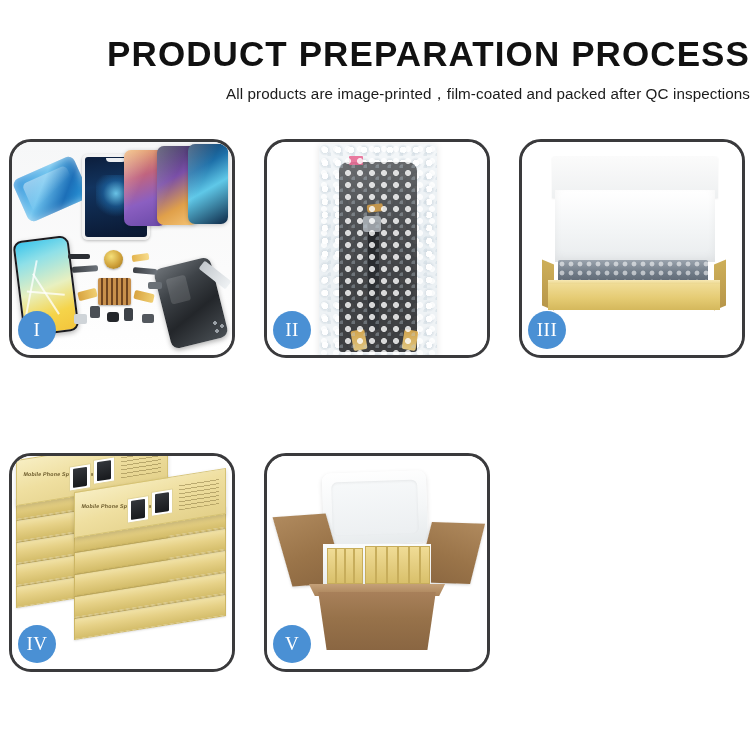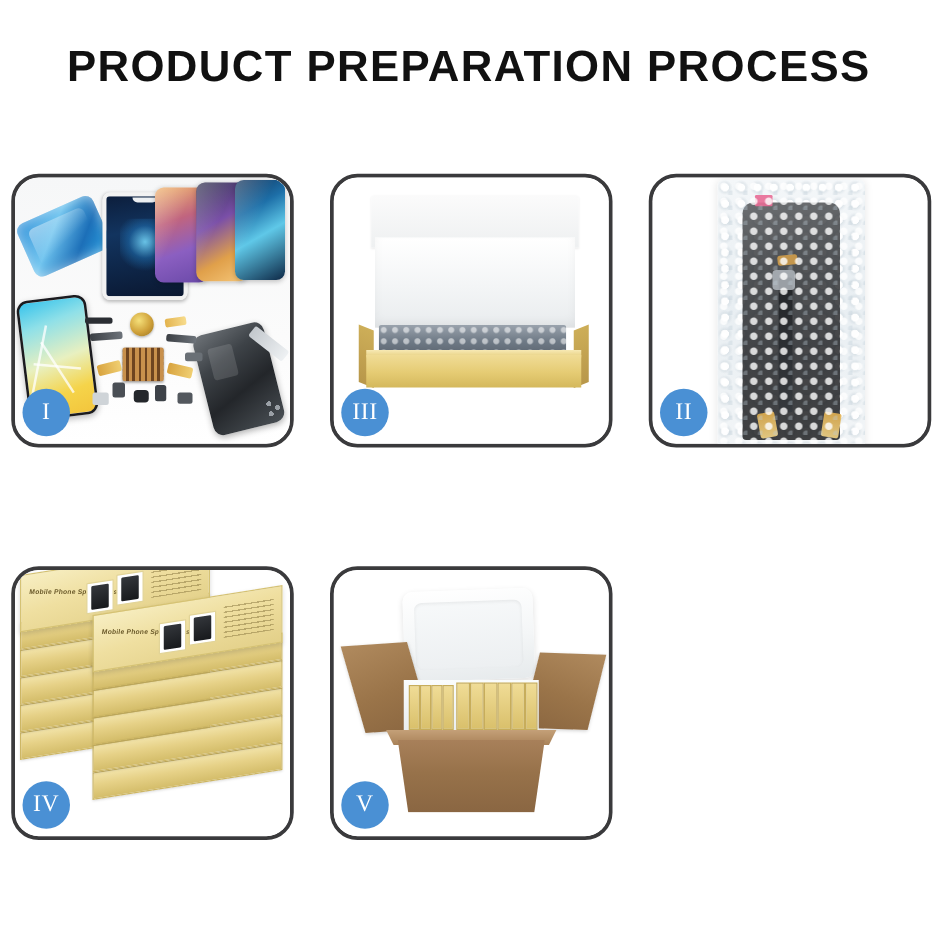--- a/index.html
+++ b/index.html
@@ -21,21 +21,21 @@
     height: 750px;
     background: #ffffff;
   }
 
   
   .header {
     position: absolute;
     top: 0;
     left: 0;
     width: 750px;
-    text-align: center;
+    text-align: right;
   }
   .title {
     margin: 0;
     padding-top: 36px;
     font-family: "Liberation Sans", sans-serif;
     font-size: 35px;
     font-weight: 700;
     letter-spacing: 1.1px;
     color: #111111;
     line-height: 1.05;
@@ -535,20 +535,21 @@
     border-radius:3px;
   }
 </style>
 </head>
 <body>
 
 <div class="page">
 
   <div class="header">
     <h1 class="title">PRODUCT PREPARATION PROCESS</h1>
+    <p class="subtitle">All products are image-printed，film-coated and packed after QC inspections</p>
   </div>
 
   <div class="grid">
 
     <div class="panel">
       <div class="panel-inner p1">
         <div class="blue-film"></div>
 
         <div class="screen-front">
           <div class="notch"></div>
@@ -585,52 +586,52 @@
         <div class="tiny t3"></div>
         <div class="tiny t4"></div>
         <div class="tiny t5"></div>
         <div class="tiny t6"></div>
         <div class="tiny t7"></div>
 
         <div class="screws"></div>
         <div class="tweezer"></div>
       </div>
       <div class="badge">I</div>
-    </div>
-
-    <div class="panel">
-      <div class="panel-inner p3">
-        <div class="box3-lid"></div>
-        <div class="foam3"></div>
-        <div class="bubble-item3"></div>
-        <div class="box3-tray-left"></div>
-        <div class="box3-tray-right"></div>
-        <div class="box3-rim"></div>
-        <div class="box3-tray-front"></div>
-      </div>
-      <div class="badge">III</div>
     </div>
 
     <div class="panel">
       <div class="panel-inner p2">
         <div class="bubble-bag">
           <div class="lcd-inner"></div>
           <div class="lcd-cable"></div>
           <div class="lcd-connector"></div>
           <div class="gold-tag"></div>
           <div class="gold-con gc1"></div>
           <div class="gold-con gc2"></div>
           <div class="pink-label"></div>
           <div class="bubble-overlay"></div>
         </div>
       </div>
       <div class="badge">II</div>
     </div>
 
     <div class="panel">
+      <div class="panel-inner p3">
+        <div class="box3-lid"></div>
+        <div class="foam3"></div>
+        <div class="bubble-item3"></div>
+        <div class="box3-tray-left"></div>
+        <div class="box3-tray-right"></div>
+        <div class="box3-rim"></div>
+        <div class="box3-tray-front"></div>
+      </div>
+      <div class="badge">III</div>
+    </div>
+
+    <div class="panel">
       <div class="panel-inner p4">
         <div class="stack">
           <div class="slab slabE"></div>
           <div class="slab slabD"></div>
           <div class="slab slabC"></div>
           <div class="slab slabB"></div>
           <div class="slab slabA"></div>
 
           <div class="lid lidA">
             <span class="lid-title">Mobile Phone Spare Parts</span>

